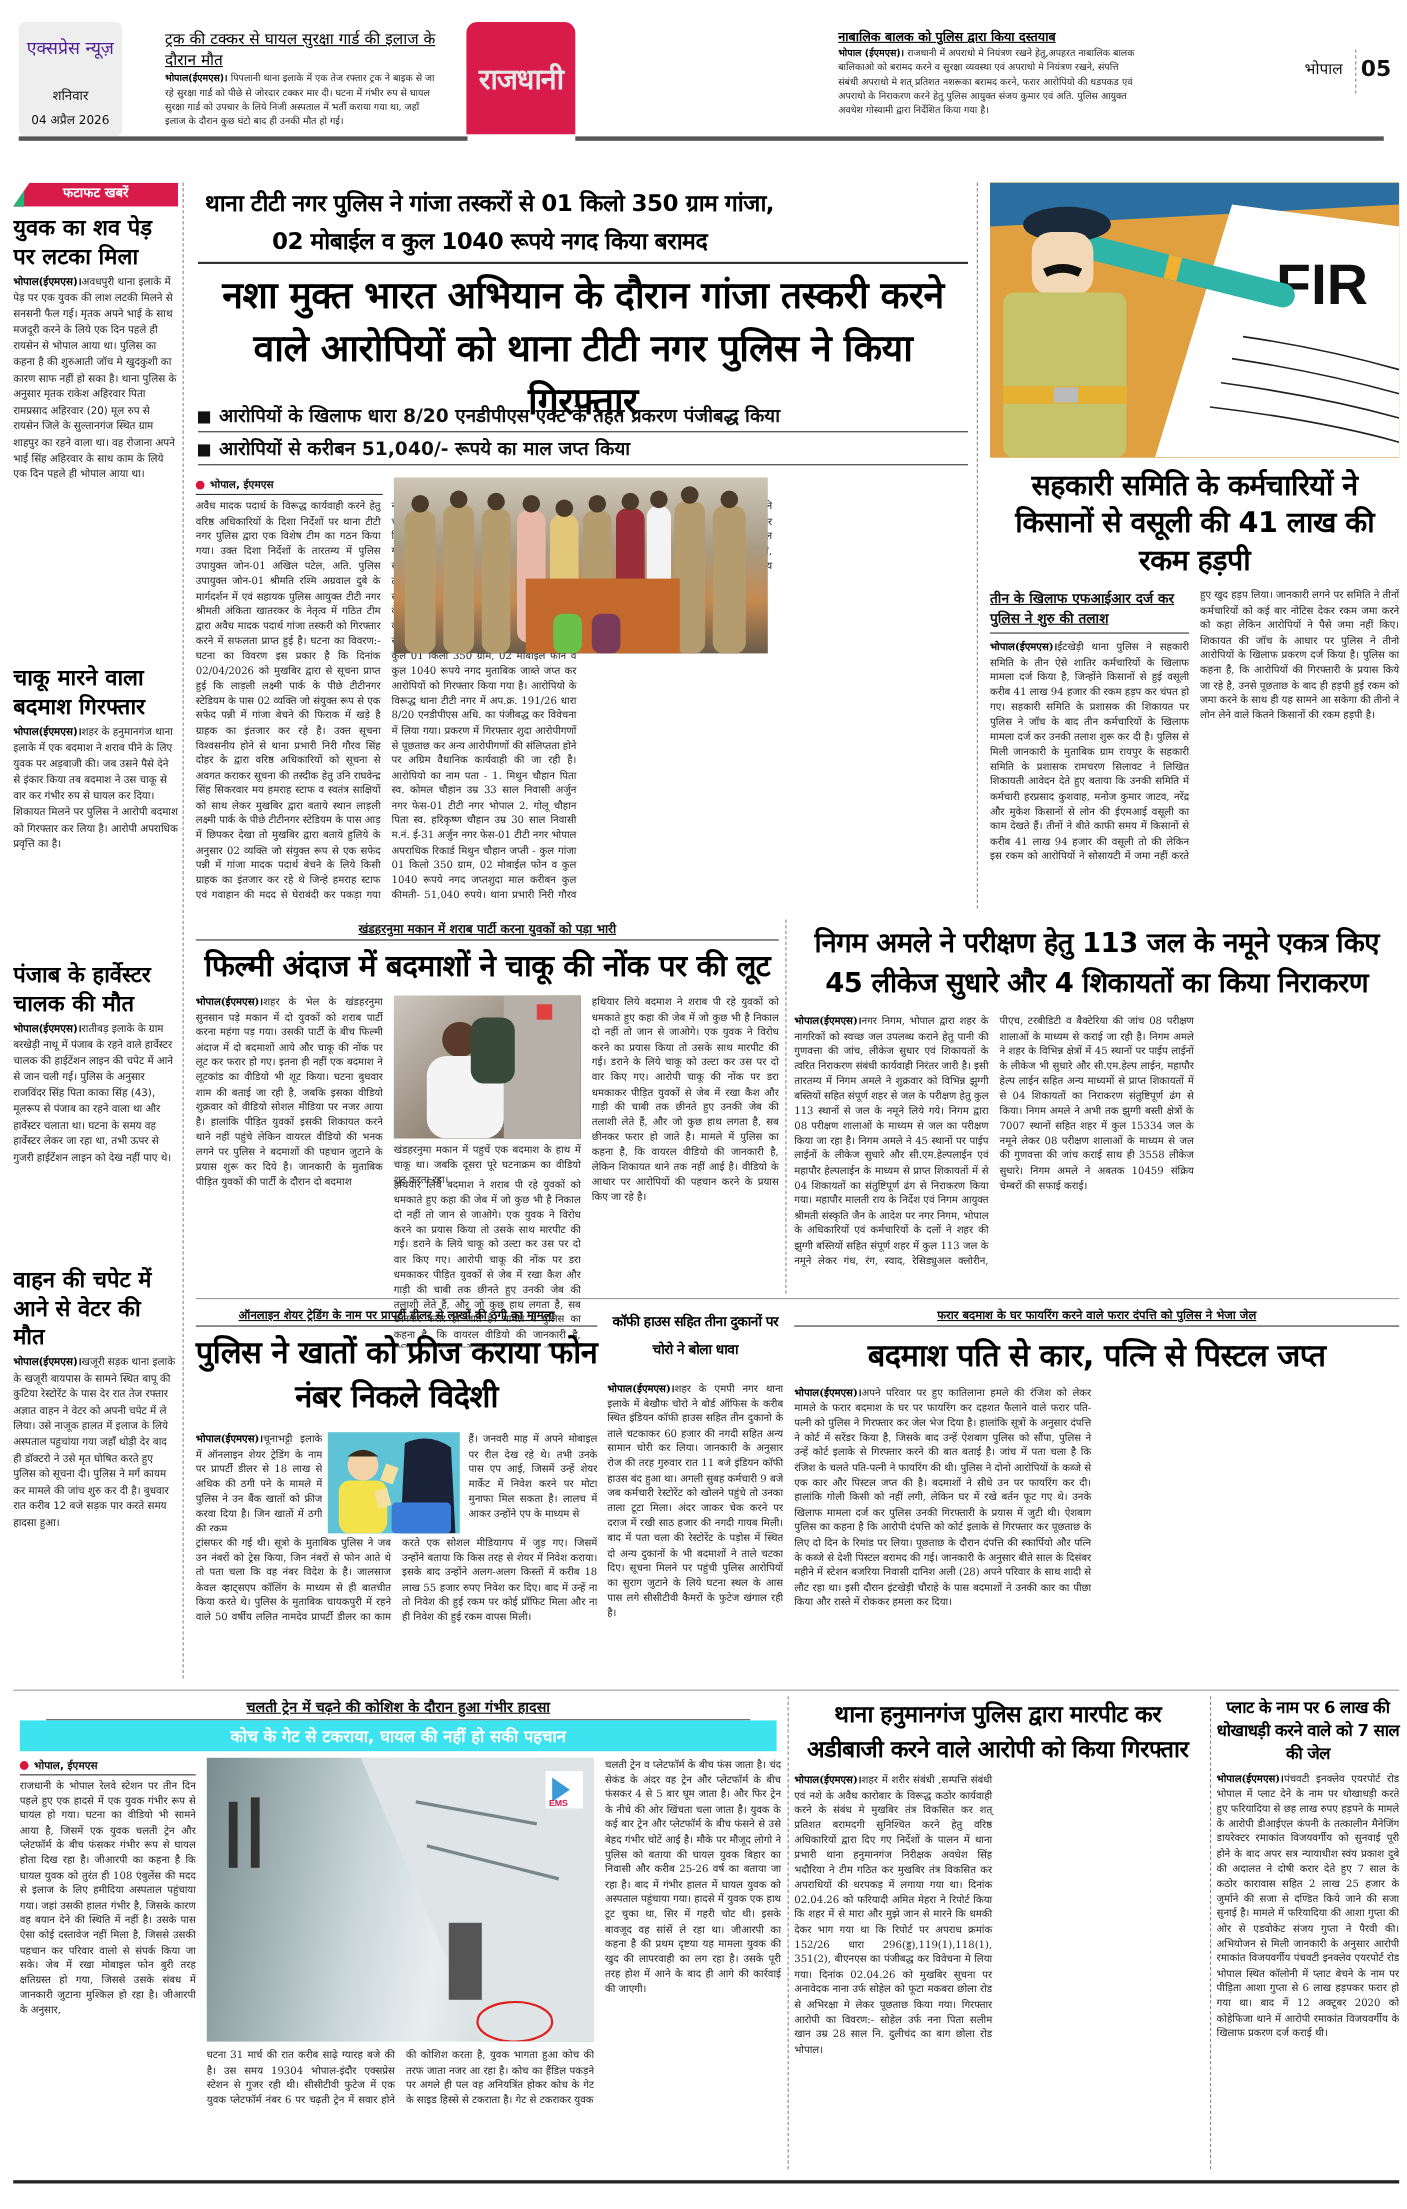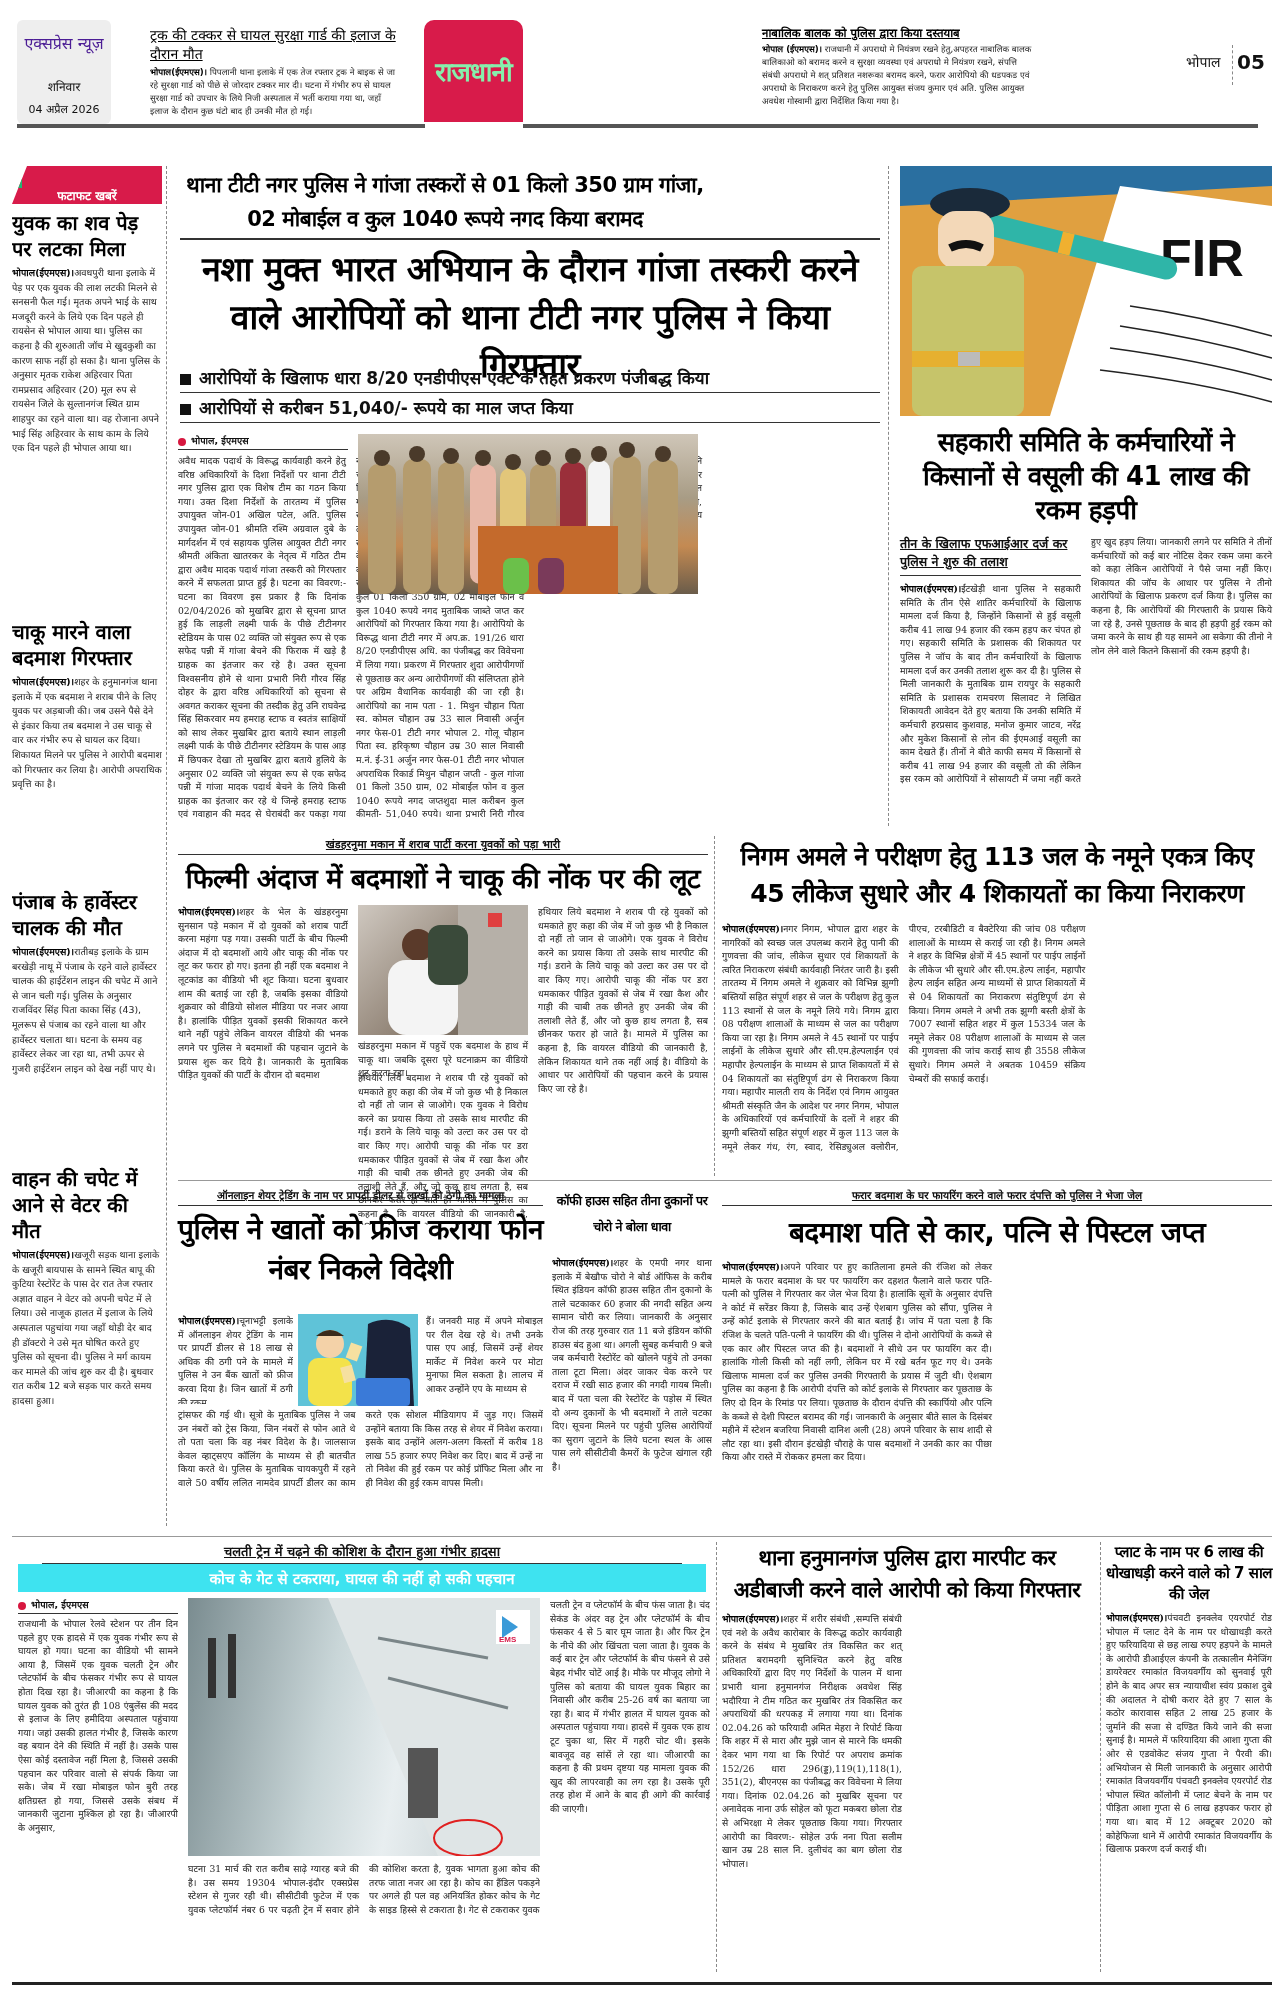--- a/index.html
+++ b/index.html
@@ -32,40 +32,40 @@
 
 <div class="abs" style="left:150px;top:25px;width:250px">
   <div style="font-weight:normal;font-size:14px;text-decoration:underline;color:#000">ट्रक की टक्कर से घायल सुरक्षा गार्ड की इलाज के दौरान मौत</div>
   <div class="brief-text" style="font-size:8.6px;line-height:13px;margin-top:3px">
     <b>भोपाल(ईएमएस)।</b>
     <span>पिपलानी थाना इलाके में एक तेज रफ्तार ट्रक ने बाइक से जा रहे सुरक्षा गार्ड को पीछे से जोरदार टक्कर मार दी। घटना में गंभीर रुप से घायल सुरक्षा गार्ड को उपचार के लिये निजी अस्पताल में भर्ती कराया गया था, जहाँ इलाज के दौरान कुछ घंटो बाद ही उनकी मौत हो गई।</span>
   </div>
 </div>
 
 <div class="abs" style="left:424px;top:20px;width:99px;height:102px;background:#d81b4a;border-radius:10px 10px 0 0;display:flex;align-items:center;justify-content:center">
-  <span style="color:#86efac;font-weight:bold;font-size:26px;letter-spacing:-1px">राजधानी</span>
+  <span style="color:#e5e5e5;font-weight:bold;font-size:26px;letter-spacing:-1px">राजधानी</span>
 </div>
 
 <div class="abs" style="left:762px;top:25px;width:270px">
   <div style="font-weight:bold;font-size:11.5px;text-decoration:underline;color:#000">नाबालिक बालक को पुलिस द्वारा किया दस्तयाब</div>
   <div class="brief-text" style="font-size:8.6px;line-height:13px;margin-top:3px">
     <b>भोपाल (ईएमएस)।</b>
     <span>राजधानी में अपराधो मे नियंत्रण रखने हेतु,अपहरत नाबालिक बालक बालिकाओ को बरामद करने व सुरक्षा व्यवस्था एवं अपराधो मे नियंत्रण रखने, संपत्ति संबंधी अपराधो मे शत् प्रतिशत नशरूका बरामद करने, फरार आरोपियो की धडपकड एवं अपराधो के निराकरण करने हेतु पुलिस आयुक्त संजय कुमार एवं अति. पुलिस आयुक्त अवधेश गोस्वामी द्वारा निर्देशित किया गया है।</span>
   </div>
 </div>
 
 <div class="abs" style="left:1186px;top:52px;font-size:14px">भोपाल</div>
 <div class="abs dashv" style="left:1232px;top:45px;height:40px"></div>
 <div class="abs" style="left:1237px;top:50px;font-size:20px;font-weight:bold">05</div>
 
 <div class="abs rule" style="left:17px;top:124px;width:408px;height:4px;background:#555"></div>
 <div class="abs rule" style="left:523px;top:124px;width:735px;height:4px;background:#555"></div>
 
 <div class="abs" style="left:12px;top:166px;width:150px;height:1400px">
-  <div style="height:38px;background:#d81b4a;position:relative;clip-path:polygon(10% 0,100% 0,100% 100%,0 100%);display:flex;align-items:flex-end;justify-content:center">
+  <div style="height:22px;background:#d81b4a;position:relative;clip-path:polygon(10% 0,100% 0,100% 100%,0 100%);display:flex;align-items:flex-start;justify-content:center">
     <div style="position:absolute;left:0;top:0;width:10px;height:22px;background:#23b574"></div>
     <span style="color:#fff;font-weight:bold;font-size:12px">फटाफट खबरें</span>
   </div>
 
   <div style="margin-top:6px;height:395px;overflow:hidden">
     <div class="brief-title">युवक का शव पेड़ पर लटका मिला</div>
     <div class="brief-text" style="margin-top:4px"><b>भोपाल(ईएमएस)।</b><span>अवधपुरी थाना इलाके में पेड़ पर एक युवक की लाश लटकी मिलने से सनसनी फैल गई। मृतक अपने भाई के साथ मजदूरी करने के लिये एक दिन पहले ही रायसेन से भोपाल आया था। पुलिस का कहना है की शुरुआती जॉच मे खुदकुशी का कारण साफ नहीं हो सका है। थाना पुलिस के अनुसार मृतक राकेश अहिरवार पिता रामप्रसाद अहिरवार (20) मूल रुप से रायसेन जिले के सुल्तानगंज स्थित ग्राम शाहपुर का रहने वाला था। वह रोजाना अपने भाई सिंह अहिरवार के साथ काम के लिये एक दिन पहले ही भोपाल आया था।</span></div>
   </div>
 
   <div style="margin-top:14px;height:270px;overflow:hidden">
@@ -208,21 +208,21 @@
   <div class="body-text cols3" style="margin-top:10px;height:240px;column-fill:auto">
     <b>भोपाल(ईएमएस)।</b><span>नगर निगम, भोपाल द्वारा शहर के नागरिकों को स्वच्छ जल उपलब्ध कराने हेतु पानी की गुणवत्ता की जांच, लीकेज सुधार एवं शिकायतों के त्वरित निराकरण संबंधी कार्यवाही निरंतर जारी है। इसी तारतम्य में निगम अमले ने शुक्रवार को विभिन्न झुग्गी बस्तियों सहित संपूर्ण शहर से जल के परीक्षण हेतु कुल 113 स्थानों से जल के नमूने लिये गये। निगम द्वारा 08 परीक्षण शालाओं के माध्यम से जल का परीक्षण किया जा रहा है। निगम अमले ने 45 स्थानों पर पाईप लाईनों के लीकेज सुधारे और सी.एम.हेल्पलाईन एवं महापौर हेल्पलाईन के माध्यम से प्राप्त शिकायतों में से 04 शिकायतों का संतुष्टिपूर्ण ढंग से निराकरण किया गया। महापौर मालती राय के निर्देश एवं निगम आयुक्त श्रीमती संस्कृति जैन के आदेश पर नगर निगम, भोपाल के अधिकारियों एवं कर्मचारियों के दलों ने शहर की झुग्गी बस्तियों सहित संपूर्ण शहर में कुल 113 जल के नमूने लेकर गंध, रंग, स्वाद, रेसिड्युअल क्लोरीन, पीएच, टरबीडिटी व बैक्टेरिया की जांच 08 परीक्षण शालाओं के माध्यम से कराई जा रही है। निगम अमले ने शहर के विभिन्न क्षेत्रों में 45 स्थानों पर पाईप लाईनों के लीकेज भी सुधारे और सी.एम.हेल्प लाईन, महापौर हेल्प लाईन सहित अन्य माध्यमों से प्राप्त शिकायतों में से 04 शिकायतों का निराकरण संतुष्टिपूर्ण ढंग से किया। निगम अमले ने अभी तक झुग्गी बस्ती क्षेत्रों के 7007 स्थानों सहित शहर में कुल 15334 जल के नमूने लेकर 08 परीक्षण शालाओं के माध्यम से जल की गुणवत्ता की जांच कराई साथ ही 3558 लीकेज सुधारे। निगम अमले ने अबतक 10459 संक्रिय चेम्बरों की सफाई कराई।</span>
   </div>
 </div>
 
 <div class="abs rule" style="left:178px;top:1180px;width:1094px;height:1px;background:#999"></div>
 
 <div class="abs" style="left:178px;top:1188px;width:365px">
   <div class="kicker" style="font-size:10.5px">ऑनलाइन शेयर ट्रेडिंग के नाम पर प्रापर्टी डीलर से लाखों की ठगी का मामला</div>
   <div class="hl" style="font-size:28px;line-height:40px;margin-top:4px">पुलिस ने खातों को फ्रीज कराया फोन नंबर निकले विदेशी</div>
-  <div style="position:relative;margin-top:24px;height:220px">
+  <div style="position:relative;margin-top:12px;height:220px">
     <div class="body-text" style="position:absolute;left:0;top:0;width:115px;height:90px;overflow:hidden">
       <b>भोपाल(ईएमएस)।</b><span>चूनाभट्टी इलाके में ऑनलाइन शेयर ट्रेडिंग के नाम पर प्रापर्टी डीलर से 18 लाख से अधिक की ठगी पने के मामले में पुलिस ने उन बैंक खातों को फ्रीज करवा दिया है। जिन खातों में ठगी की रकम</span>
     </div>
     <div class="photo" style="position:absolute;left:120px;top:0;width:120px;height:92px;background:#5fc3d8">
       <svg width="120" height="92">
         <circle cx="32" cy="30" r="14" fill="#f4d2a8"></circle>
         <path d="M18 22 Q32 10 46 22" fill="#3a2a1a"></path>
         <rect x="10" y="44" width="44" height="48" rx="10" fill="#f3e24a"></rect>
         <path d="M70 10 Q92 0 112 14 L116 92 L66 92 Z" fill="#1a2238"></path>
         <rect x="58" y="64" width="54" height="28" rx="4" fill="#3a7ad8"></rect>

